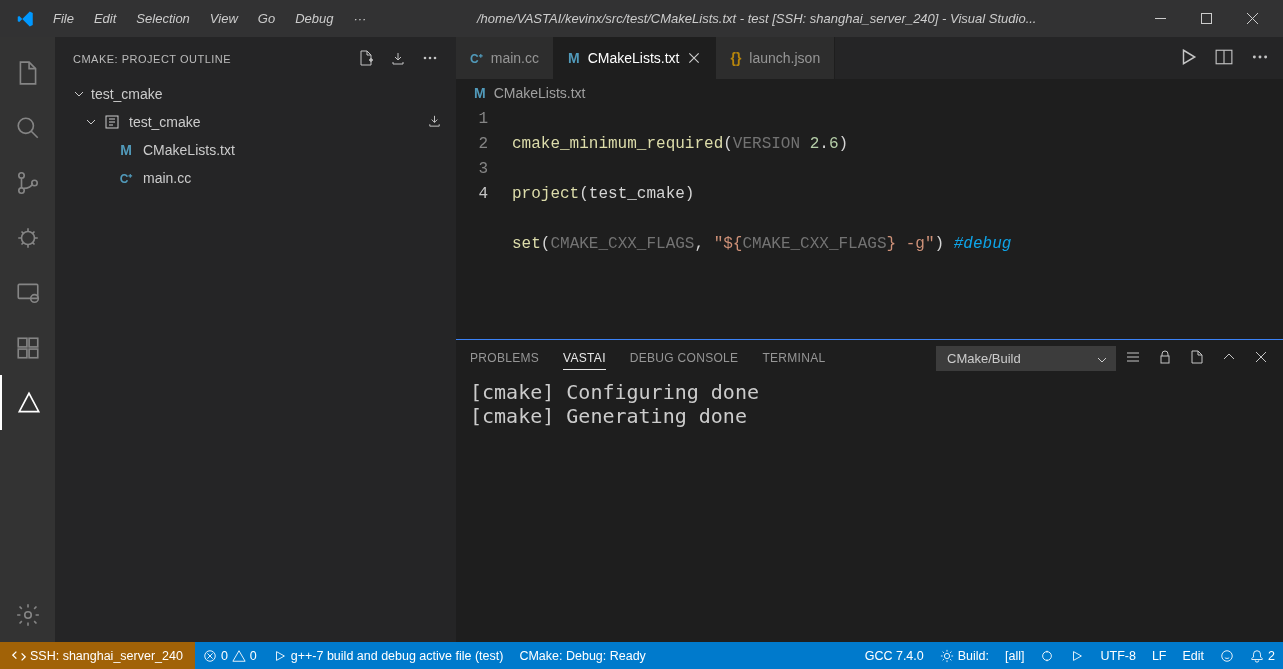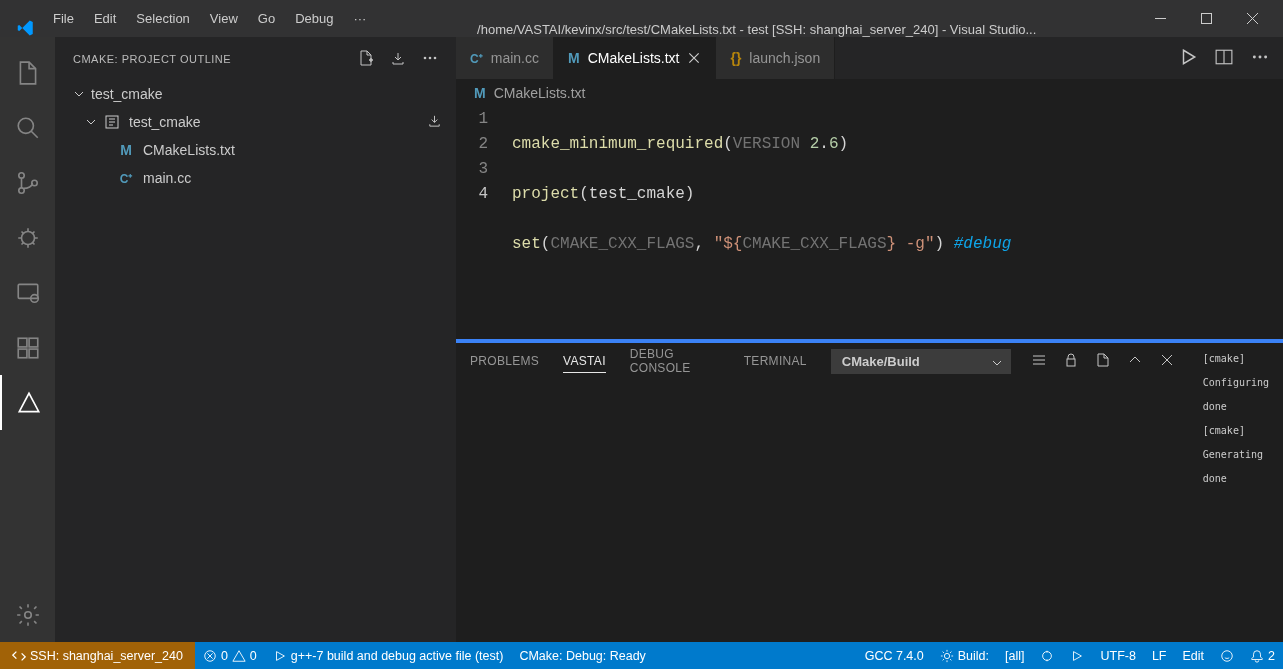--- a/index.html
+++ b/index.html
@@ -11,23 +11,24 @@
   width: 1283px;
   height: 669px;
   overflow: hidden;
   display: flex;
   flex-direction: column;
 }
 .titlebar {
   height: 37px;
   background: #323233;
   display: flex;
-  align-items: flex-end;
+  align-items: center;
   padding: 0 8px;
   flex-shrink: 0;
+  font-style: italic;
 }
 .titlebar .logo { width: 35px; display: flex; justify-content: center; }
 .titlebar .logo svg { width: 18px; height: 18px; }
 .titlebar .menu { display: flex; }
 .titlebar .menu-item { padding: 0 10px; height: 37px; display: flex; align-items: center; color: #cccccc; cursor: pointer; }
 .titlebar .title { flex: 1; text-align: center; color: #cccccc; white-space: nowrap; overflow: hidden; text-overflow: ellipsis; padding: 0 10px; }
 .titlebar .win-controls { display: flex; }
 .titlebar .win-btn { width: 46px; height: 37px; display: flex; align-items: center; justify-content: center; }
 
 .main-area { flex: 1; display: flex; min-height: 0; }
@@ -136,52 +137,52 @@
 .tok-plain { color: #d4d4d4; }
 .tok-var { color: #737373; }
 .tok-num { color: #b5cea8; }
 .tok-str { color: #ce9178; }
 .tok-comm { color: #0ea5e9; font-style: italic; }
 .brk-match { background: #5a5a2f; }
 .brk-cursor { background: #264f78; }
 
 .panel {
   height: 303px;
-  border-top: 4px solid #3b82f6;
-  display: flex;
-  flex-direction: row;
+  border-top: 1px solid #3b82f6;
+  display: flex;
+  flex-direction: column;
   flex-shrink: 0;
 }
 .panel-tabs {
   height: 36px;
   display: flex;
   align-items: center;
   padding: 0 14px;
   gap: 24px;
   font-size: 12px;
 }
 .panel-tab { color: #969696; cursor: pointer; letter-spacing: 0.3px;}
 .panel-tab.active { color: #e7e7e7; border-bottom: 1px solid #e7e7e7; padding-bottom: 4px; margin-top: 4px;}
-.panel-right { margin-left: auto; display: flex; align-items: center; gap: 20px; font-weight: bold; }
+.panel-right { margin-left: auto; display: flex; align-items: center; gap: 9px; }
 .panel-select {
   background: #3c3c3c;
   border: 1px solid #3c3c3c;
   color: #cccccc;
   padding: 4px 28px 4px 10px;
   font-size: 13px;
   position: relative;
   width: 180px;
 }
 .panel-select .chev { position: absolute; right: 8px; top: 6px; }
 .panel-icons { display: flex; gap: 16px; }
 .panel-icons svg { width: 16px; height: 16px; color: #c5c5c5; }
 .panel-body {
   flex: 1;
   font-family: Consolas, monospace;
-  font-size: 10px;
+  font-size: 20px;
   line-height: 24px;
   padding: 4px 14px;
   color: #cccccc;
 }
 
 .statusbar {
   height: 27px;
   background: #007acc;
   color: #ffffff;
   display: flex;

